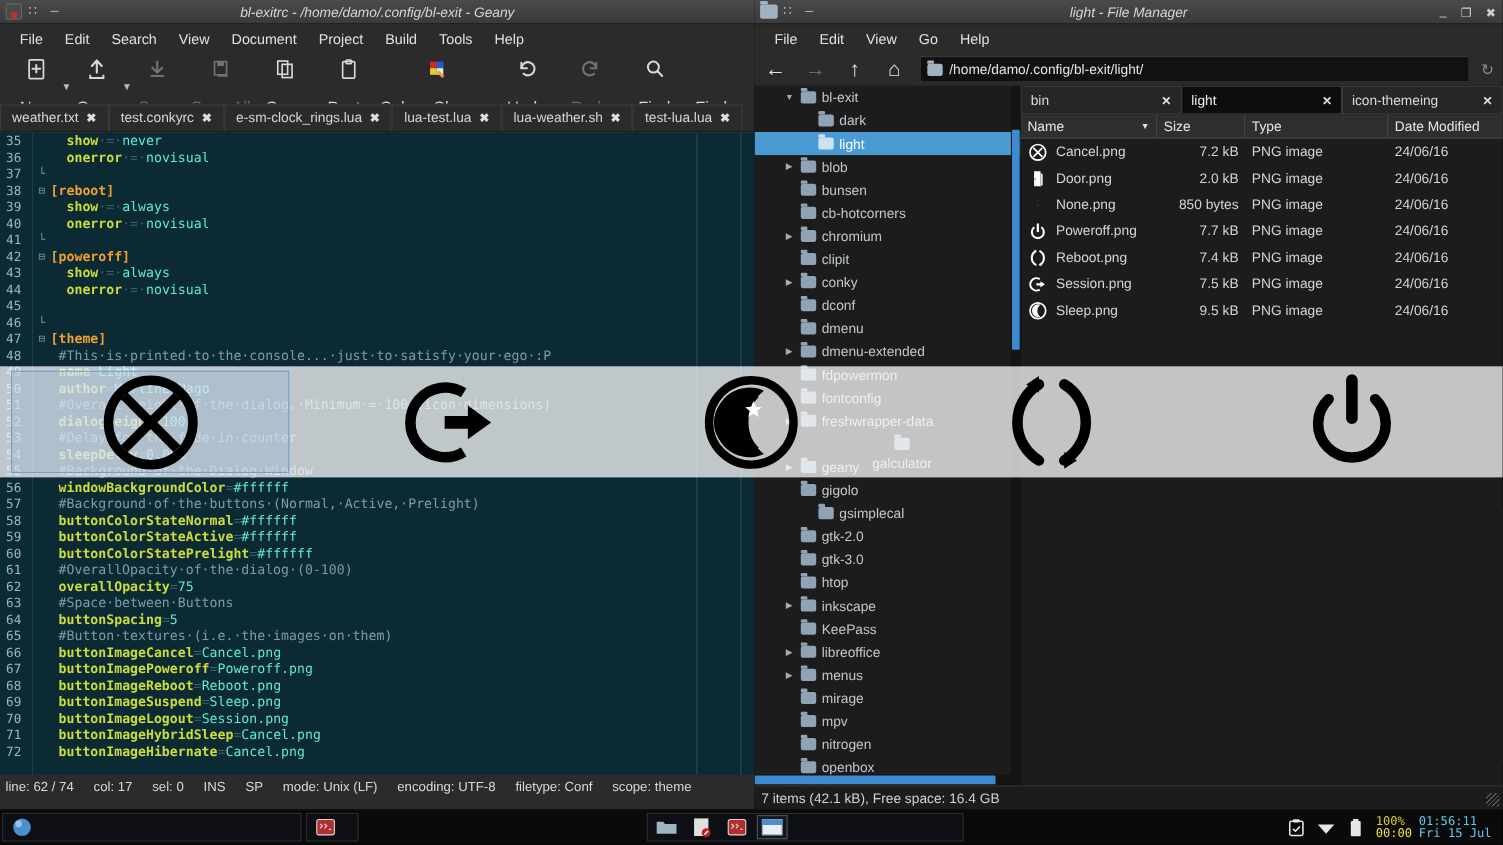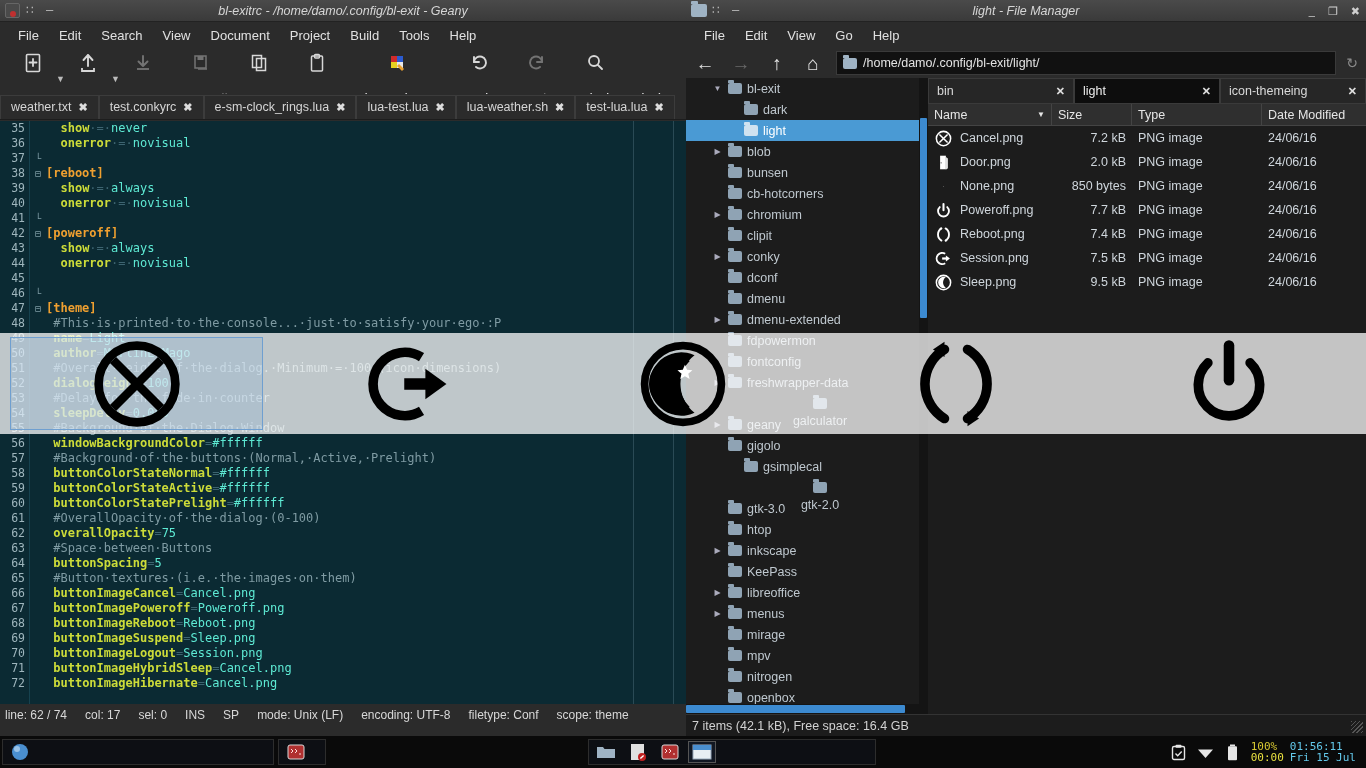--- a/index.html
+++ b/index.html
@@ -35,21 +35,21 @@
              border-bottom:1px solid #1d1d1d; }
   .gy-tab { height:24px; display:flex; align-items:center; gap:7px; padding:0 10px;
             background:#2b2b2b; border:1px solid #3c3c3c; border-bottom:none; color:#d5d5d5;
             font-size:12.5px; white-space:nowrap; }
   .gy-tab .x { color:#ddd; font-weight:bold; font-size:11px;}
 
   .gy-editor { position:absolute; left:0; top:121px; width:686px; height:586px;
                background:#0b2a33; font-family:"DejaVu Sans Mono", monospace; font-size:12px; }
   .gutter { position:absolute; left:0; top:0; width:30px; height:100%; background:#0b2a33;
             border-right:1px solid #16424f; }
-  .gutter div { height:15px; line-height:15px; text-align:right; padding-right:4px; color:#9fb6bd; font-size:11.5px;}
+  .gutter div { height:15px; line-height:15px; text-align:center; padding-right:4px; color:#9fb6bd; font-size:11.5px;}
   .foldcol { position:absolute; left:31px; top:0; width:14px; height:100%; }
   .foldcol div { height:15px; line-height:15px; text-align:center; color:#7d9aa3; font-size:10px;}
   .codearea { position:absolute; left:46px; top:0; right:0; height:100%; overflow:hidden;}
   .cl { height:15px; line-height:15px; white-space:pre; color:#c9d6d8; }
   .k { color:#cddc39; font-weight:bold; }
   .sec { color:#f0a030; font-weight:bold; }
   .cm { color:#7f9ba3; }
   .vv { color:#5eead4; }
   .dot { color:#3d6470; }
   .hsep { position:absolute; left:633px; top:0; width:1px; height:100%; background:#2a4a55;}
@@ -577,21 +577,21 @@
           <div class="trow" style="padding-left: 26px;">
             <span class="tw"></span>
             <span class="fldr"></span>
             <span>gigolo</span>
           </div>
           <div class="trow" style="padding-left: 42px;">
             <span class="tw"></span>
             <span class="fldr"></span>
             <span>gsimplecal</span>
           </div>
-          <div class="trow" style="padding-left: 26px; flex-direction: column;">
+          <div class="trow" style="padding-left: 26px;">
             <span class="tw"></span>
             <span class="fldr"></span>
             <span>gtk-2.0</span>
           </div>
           <div class="trow" style="padding-left: 26px;">
             <span class="tw"></span>
             <span class="fldr"></span>
             <span>gtk-3.0</span>
           </div>
           <div class="trow" style="padding-left: 26px;">

